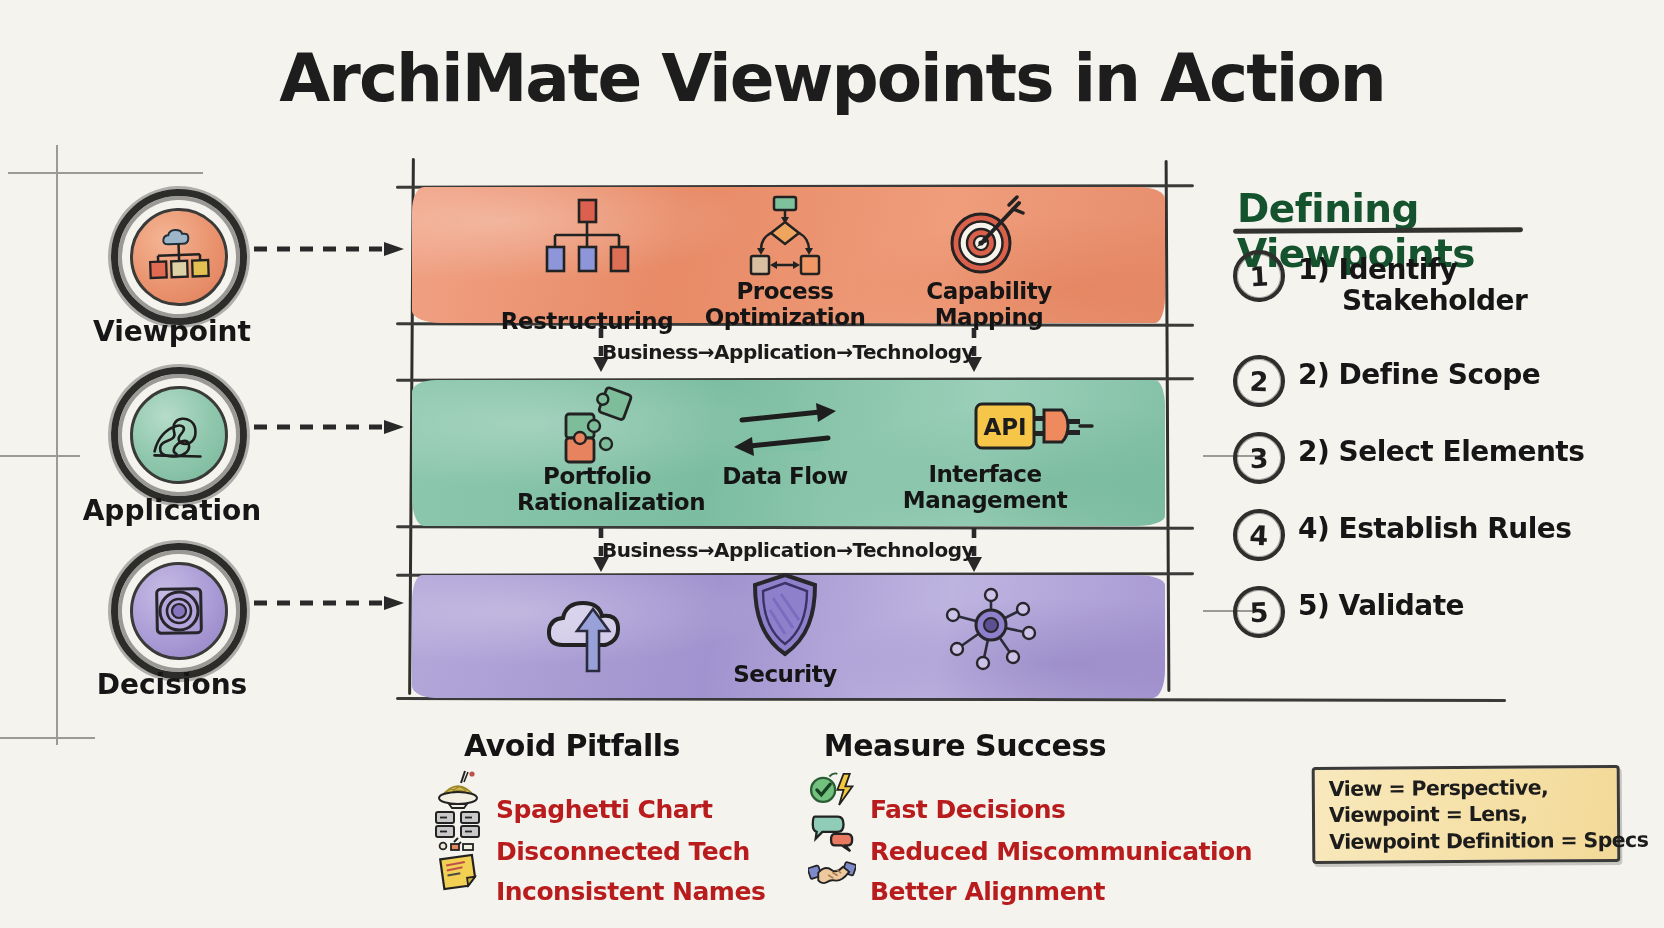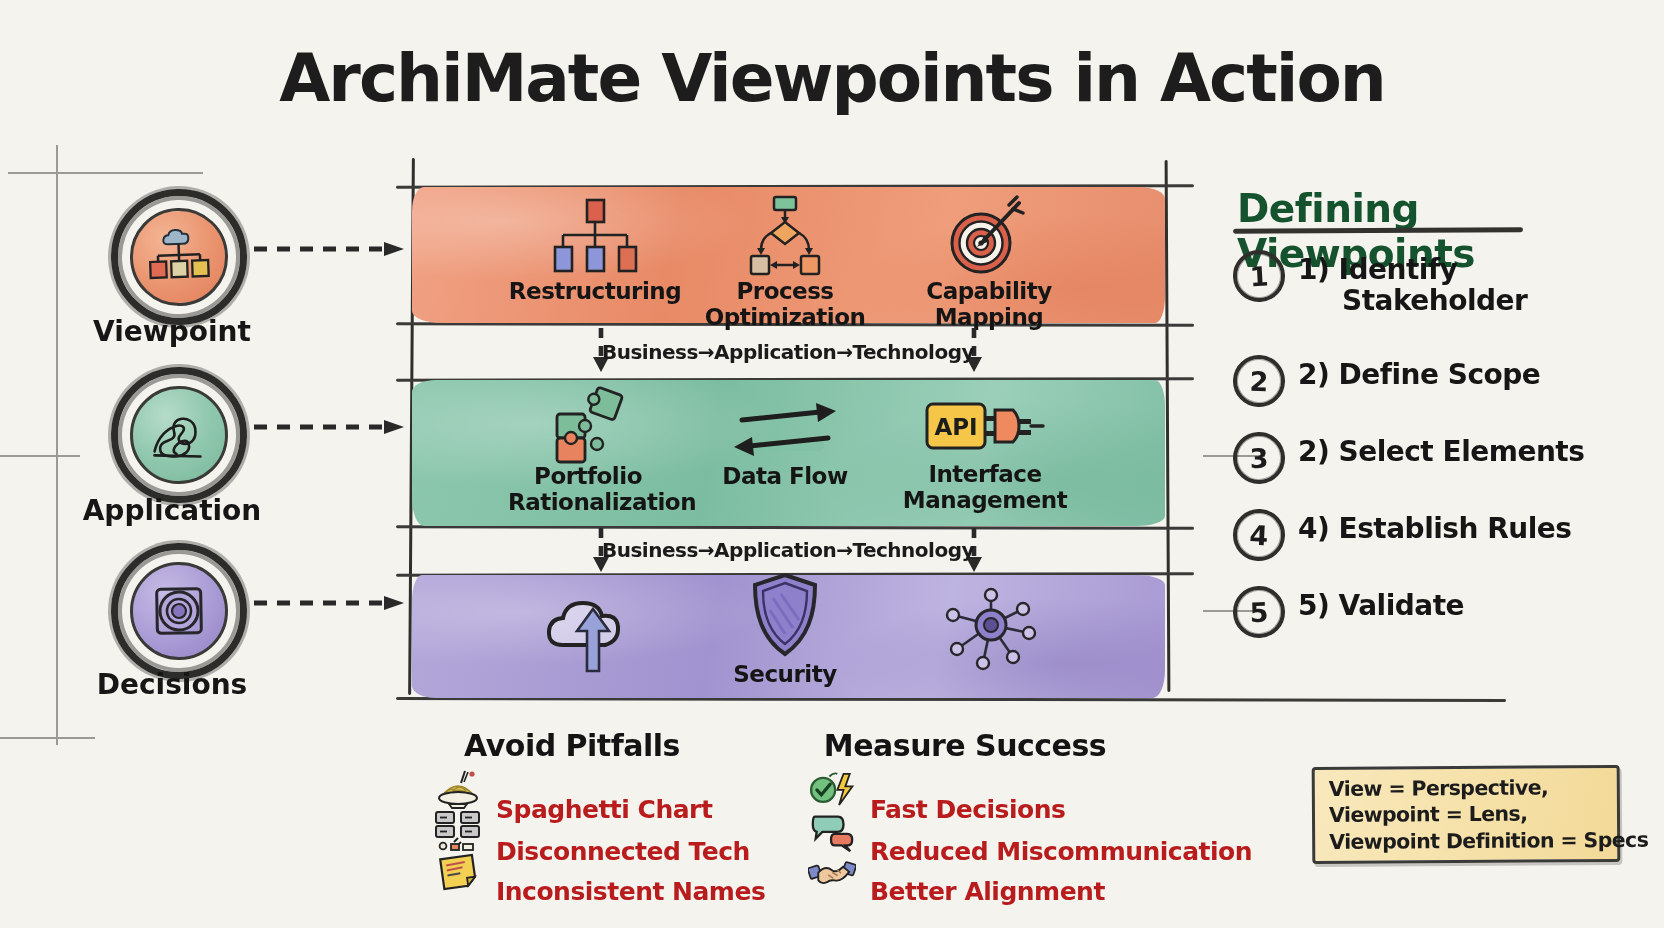--- a/index.html
+++ b/index.html
@@ -148,21 +148,21 @@
   <svg class="abs" style="left:254px;top:418px;" width="152" height="18">
     <line x1="0" y1="9" x2="132" y2="9" stroke="#292929" stroke-width="5" stroke-dasharray="13 10"></line>
     <polygon points="130,2 150,9 130,16" fill="#292929"></polygon>
   </svg>
   <svg class="abs" style="left:254px;top:594px;" width="152" height="18">
     <line x1="0" y1="9" x2="132" y2="9" stroke="#292929" stroke-width="5" stroke-dasharray="13 10"></line>
     <polygon points="130,2 150,9 130,16" fill="#292929"></polygon>
   </svg>
 
   <div class="band biz">
-    <div class="band-item" style="left:68px;top:10px;">
+    <div class="band-item" style="left:60px;top:10px;gap:30px;">
       <svg width="96" height="82" viewBox="0 0 96 82">
         <rect x="40" y="3" width="17" height="22" fill="#db604d" stroke="#222" stroke-width="2.6"></rect>
         <line x1="48" y1="25" x2="48" y2="38" stroke="#222" stroke-width="2.6"></line>
         <line x1="16" y1="38" x2="80" y2="38" stroke="#222" stroke-width="2.6"></line>
         <line x1="16" y1="38" x2="16" y2="50" stroke="#222" stroke-width="2.6"></line>
         <line x1="48" y1="38" x2="48" y2="50" stroke="#222" stroke-width="2.6"></line>
         <line x1="80" y1="38" x2="80" y2="50" stroke="#222" stroke-width="2.6"></line>
         <rect x="8" y="50" width="17" height="24" fill="#8d96d8" stroke="#222" stroke-width="2.6"></rect>
         <rect x="40" y="50" width="17" height="24" fill="#8d96d8" stroke="#222" stroke-width="2.6"></rect>
         <rect x="72" y="50" width="17" height="24" fill="#dd6f55" stroke="#222" stroke-width="2.6"></rect>
@@ -207,21 +207,21 @@
     <line x1="10" y1="0" x2="10" y2="30" stroke="#292929" stroke-width="4.6" stroke-dasharray="10 8"></line>
     <polygon points="2,29 18,29 10,44" fill="#292929"></polygon>
   </svg>
   <svg class="abs" style="left:964px;top:328px;" width="20" height="46">
     <line x1="10" y1="0" x2="10" y2="30" stroke="#292929" stroke-width="4.6" stroke-dasharray="10 8"></line>
     <polygon points="2,29 18,29 10,44" fill="#292929"></polygon>
   </svg>
   <div class="conn-label" style="left:578px;top:340px;">Business→Application→Technology</div>
 
   <div class="band app">
-    <div class="band-item" style="left:61px;top:6px;">
+    <div class="band-item" style="left:70px;top:6px;">
       <svg width="86" height="78" viewBox="0 0 86 78">
         <g transform="rotate(20 62 18)">
           <rect x="48" y="5" width="26" height="26" rx="3" fill="#7dbd9a" stroke="#222" stroke-width="2.8"></rect>
           <circle cx="48" cy="18" r="5.5" fill="#7dbd9a" stroke="#222" stroke-width="2.4"></circle>
         </g>
         <rect x="12" y="28" width="28" height="24" rx="3" fill="#7dbd9a" stroke="#222" stroke-width="2.8"></rect>
         <circle cx="40" cy="40" r="6" fill="#7dbd9a" stroke="#222" stroke-width="2.4"></circle>
         <rect x="12" y="52" width="28" height="24" rx="3" fill="#e8835f" stroke="#222" stroke-width="2.8"></rect>
         <circle cx="26" cy="52" r="6" fill="#e8835f" stroke="#222" stroke-width="2.4"></circle>
         <circle cx="52" cy="58" r="6" fill="#7dbd9a" stroke="#222" stroke-width="2.4"></circle>
@@ -231,21 +231,21 @@
     <div class="band-item" style="left:258px;top:18px;">
       <svg width="122" height="66" viewBox="0 0 122 66">
         <rect x="28" y="42" width="72" height="11" rx="5" fill="#7fbfa5" opacity="0.6"></rect>
         <line x1="18" y1="22" x2="96" y2="14" stroke="#1e1e1e" stroke-width="5" stroke-linecap="round"></line>
         <polygon points="92,5 112,13 94,24" fill="#1e1e1e"></polygon>
         <line x1="104" y1="40" x2="26" y2="48" stroke="#1e1e1e" stroke-width="5" stroke-linecap="round"></line>
         <polygon points="28,39 10,49 30,58" fill="#1e1e1e"></polygon>
       </svg>
       <span class="lbl">Data Flow</span>
     </div>
-    <div class="band-item" style="left:458px;top:12px;">
+    <div class="band-item" style="left:458px;top:12px;align-items:flex-end;">
       <svg width="132" height="70" viewBox="0 0 132 70">
         <rect x="8" y="12" width="58" height="44" rx="6" fill="#f5c648" stroke="#222" stroke-width="3"></rect>
         <text x="37" y="43" text-anchor="middle" font-size="23" font-weight="bold" fill="#1c1c1c">API</text>
         <rect x="66" y="24" width="10" height="5" fill="#222"></rect>
         <rect x="66" y="39" width="10" height="5" fill="#222"></rect>
         <path d="M76,18 L94,18 Q100,24 100,34 Q100,44 94,50 L76,50 Z" fill="#ef8a5e" stroke="#222" stroke-width="3"></path>
         <rect x="100" y="27" width="12" height="5" fill="#222"></rect>
         <rect x="100" y="38" width="12" height="5" fill="#222"></rect>
         <line x1="112" y1="34" x2="124" y2="34" stroke="#222" stroke-width="3.4" stroke-linecap="round"></line>
       </svg>

